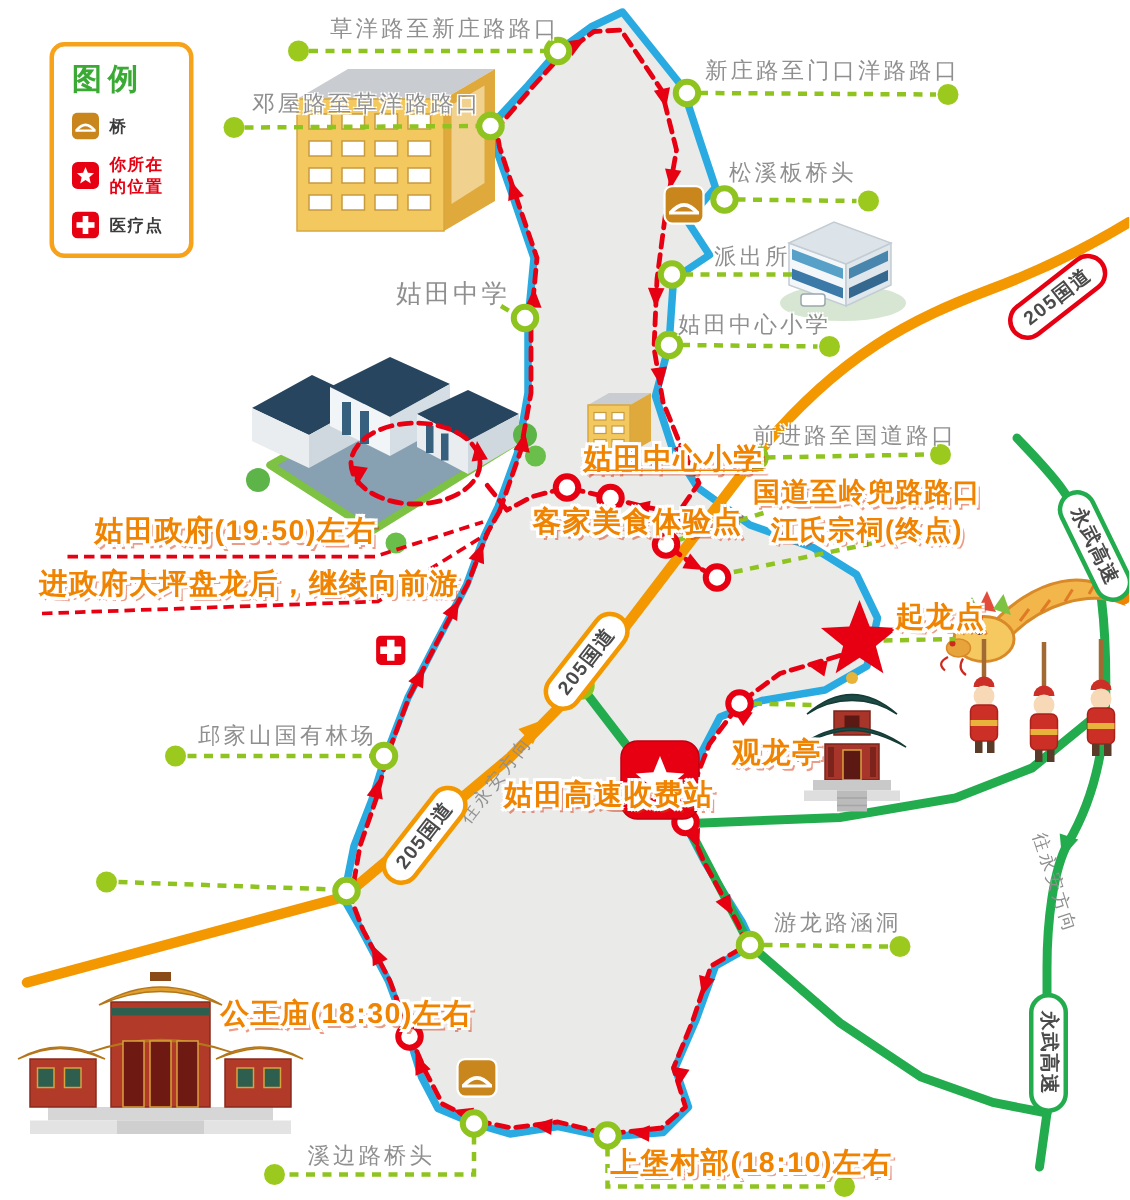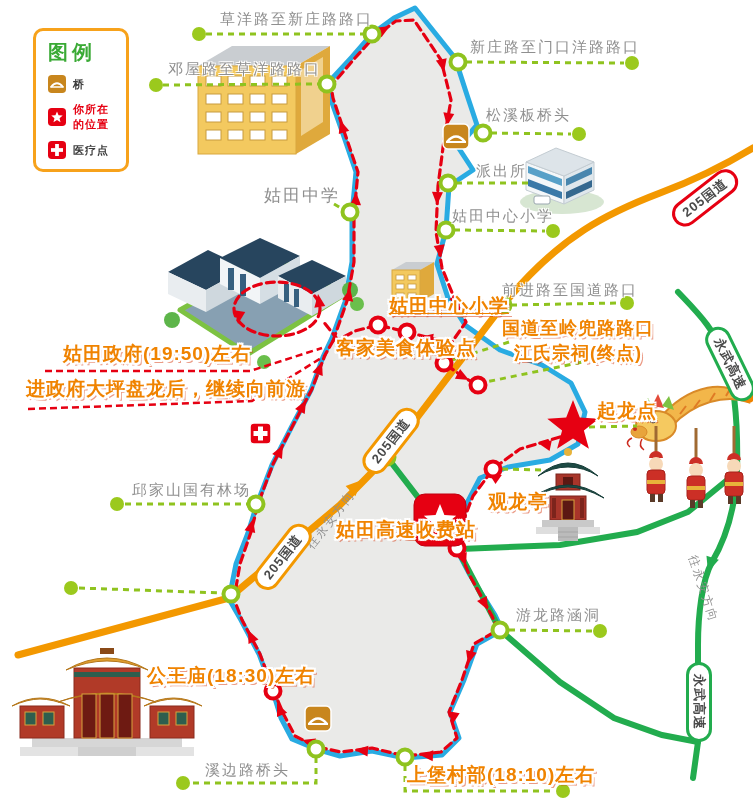--- a/index.html
+++ b/index.html
@@ -349,21 +349,21 @@
 <div class="lbl lbl-gray" style="left:486px;top:106px;">松溪板桥头</div>
 <div class="lbl lbl-gray" style="left:476px;top:162px;">派出所</div>
 <div class="lbl lbl-gray" style="left:452px;top:207px;">姑田中心小学</div>
 <div class="lbl lbl-gray big" style="left:264px;top:184px;">姑田中学</div>
 <div class="lbl lbl-gray" style="left:502px;top:281px;">前进路至国道路口</div>
 <div class="lbl lbl-gray" style="left:132px;top:481px;">邱家山国有林场</div>
 <div class="lbl lbl-gray" style="left:516px;top:606px;">游龙路涵洞</div>
 <div class="lbl lbl-gray" style="left:205px;top:761px;">溪边路桥头</div>
 
 <div class="lbl lbl-orange s19" style="left:389px;top:293px;text-decoration:underline;">姑田中心小学</div>
-<div class="lbl lbl-orange s19" style="left:336px;top:335px;">客家美食体验点</div>
+<div class="lbl lbl-orange s19" style="left:355px;top:335px;">客家美食体验点</div>
 <div class="lbl lbl-orange" style="left:502px;top:316px;">国道至岭兜路路口</div>
 <div class="lbl lbl-orange" style="left:514px;top:341px;">江氏宗祠(终点)</div>
 <div class="lbl lbl-orange s19" style="left:597px;top:398px;">起龙点</div>
 <div class="lbl lbl-orange s19" style="left:488px;top:489px;">观龙亭</div>
 <div class="lbl lbl-orange s19" style="left:336px;top:517px;">姑田高速收费站</div>
 <div class="lbl lbl-orange s19" style="left:127px;top:663px;padding-left:20px;">公王庙(18:30)左右</div>
 <div class="lbl lbl-orange s19" style="left:407px;top:762px;">上堡村部(18:10)左右</div>
 <div class="lbl lbl-orange s19" style="left:63px;top:341px;">姑田政府(19:50)左右</div>
 <div class="lbl lbl-orange s19" style="left:26px;top:376px;">进政府大坪盘龙后，继续向前游</div>
 

